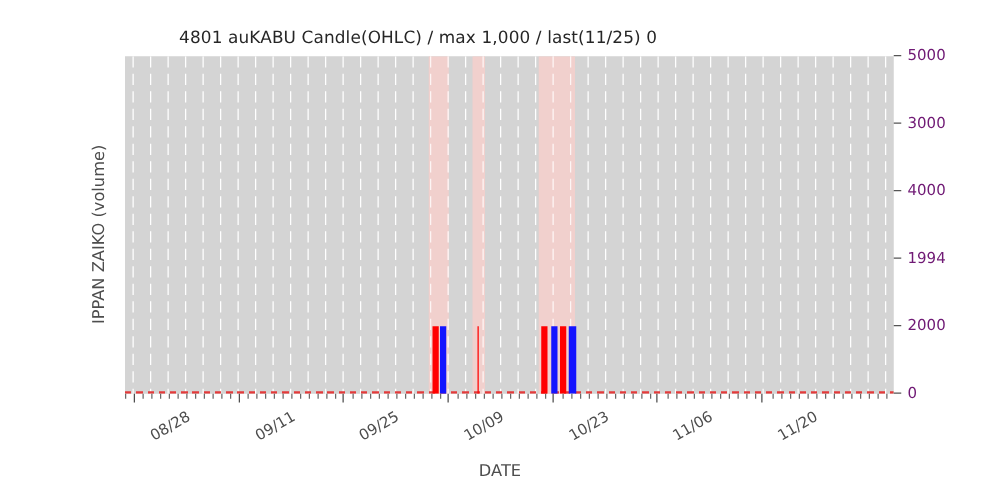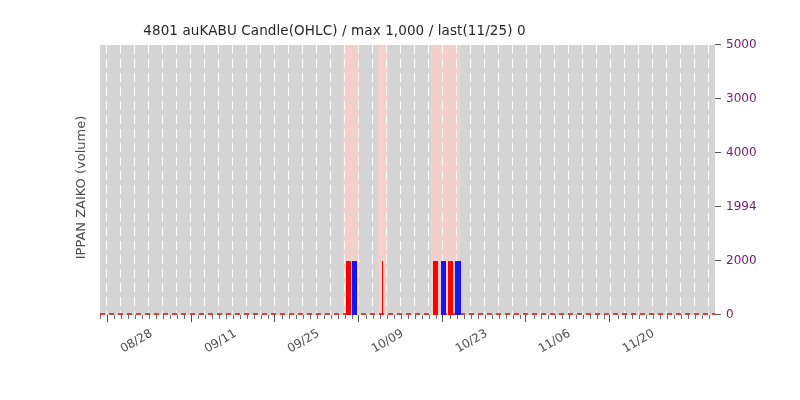--- a/index.html
+++ b/index.html
@@ -1284,14 +1284,15 @@
       <div class="xmajor" style="left: 358.02px;"></div>
       <div class="xlbl" style="left: 364.02px;">10/09</div>
       <div class="xmajor" style="left: 441.694px;"></div>
       <div class="xlbl" style="left: 447.694px;">10/23</div>
       <div class="xmajor" style="left: 525.367px;"></div>
       <div class="xlbl" style="left: 531.367px;">11/06</div>
       <div class="xmajor" style="left: 609.041px;"></div>
       <div class="xlbl" style="left: 615.041px;">11/20</div>
     </div>
 
+  <div class="xlabel">DATE</div>
 
 </div>
 
 </body></html>

